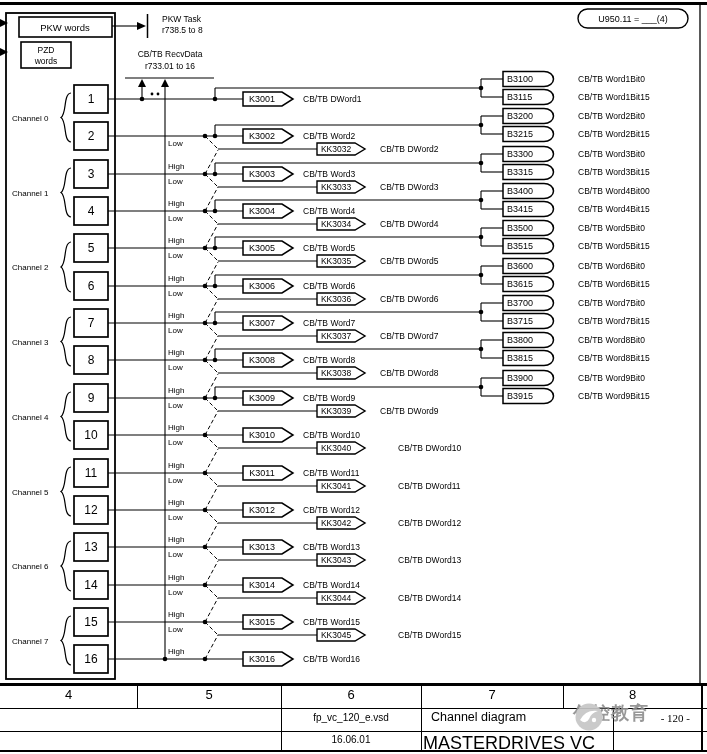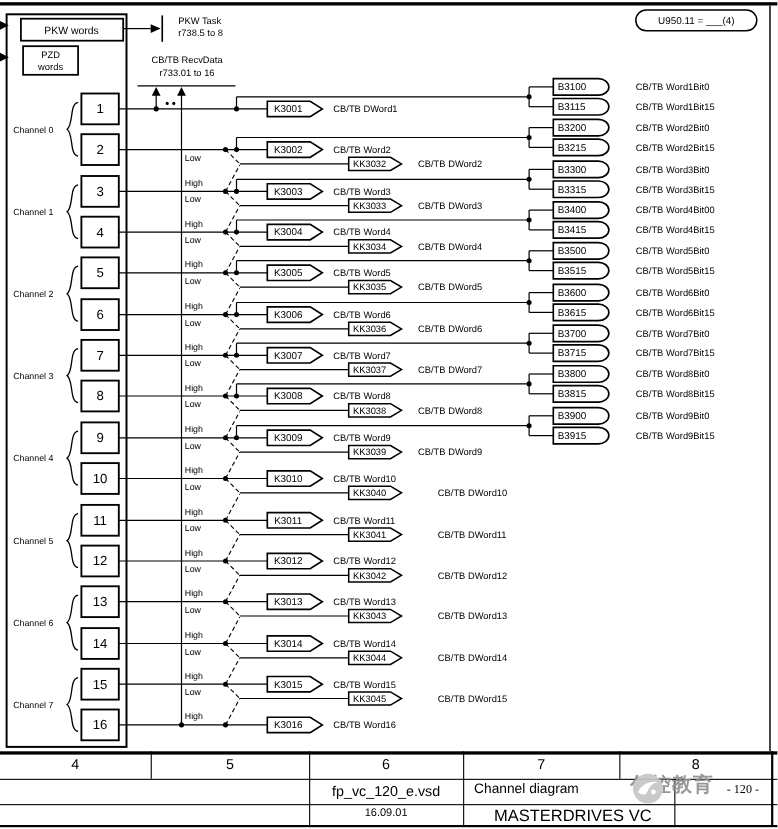--- a/index.html
+++ b/index.html
@@ -418,24 +418,24 @@
     <div class="vline" style="left:563px;top:683px;width:1.4px;height:25px"></div>
     <div class="vline" style="left:613px;top:708px;width:1.4px;height:43px"></div>
     <div class="vline" style="left:701px;top:683px;width:1.6px;height:68px"></div>
 
     <div class="fcell center" style="left:0;width:137px;top:687px;font-size:13px">4</div>
     <div class="fcell center" style="left:137px;width:144px;top:687px;font-size:13px">5</div>
     <div class="fcell center" style="left:281px;width:140px;top:687px;font-size:13px">6</div>
     <div class="fcell center" style="left:421px;width:142px;top:687px;font-size:13px">7</div>
     <div class="fcell center" style="left:563px;width:139px;top:687px;font-size:13px">8</div>
 
-    <div class="fcell center" style="left:281px;width:140px;top:712px;font-size:13px">fp_vc_120_e.vsd</div>
+    <div class="fcell center" style="left:281px;width:140px;top:712px;font-size:10px">fp_vc_120_e.vsd</div>
     <div class="fcell" style="left:431px;top:710px;font-size:12.5px">Channel diagram</div>
-    <div class="fcell center" style="left:281px;width:140px;top:734px;font-size:10px">16.09.01</div>
-    <div class="fcell" style="left:449px;top:733px;font-size:15px">MASTERDRIVES VC</div>
+    <div class="fcell center" style="left:281px;width:140px;top:734px;font-size:10px">16.06.01</div>
+    <div class="fcell" style="left:423px;top:733px;font-size:18px">MASTERDRIVES VC</div>
   </div>
 
   <div class="pageno">- 120 -</div>
 
   <div class="watermark">
     <svg width="32" height="32" viewBox="0 0 32 32">
       <circle cx="16" cy="16" r="13.5" fill="#c6c6c6"></circle>
       <path d="M7 19 Q13 8 25 10 Q18 12 16 18 Q13 24 7 19 Z" fill="#ffffff"></path>
       <circle cx="21" cy="19" r="2.2" fill="#ffffff"></circle>
     </svg>

